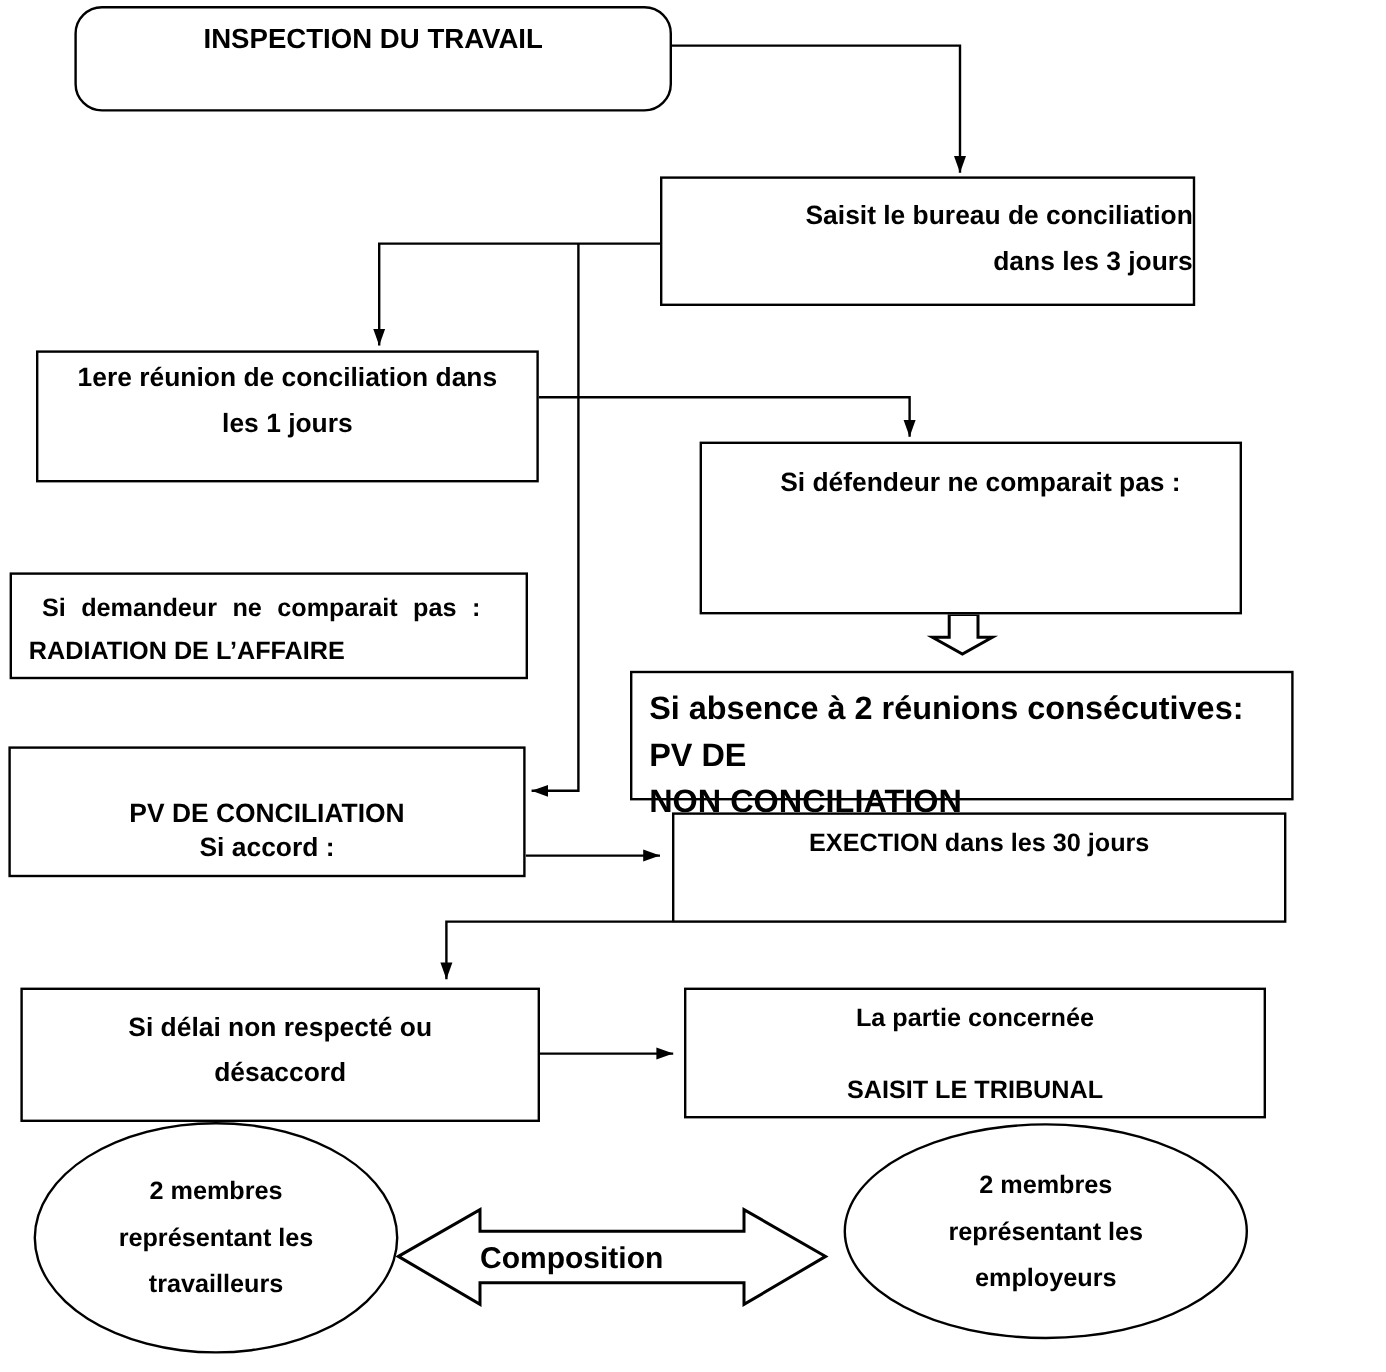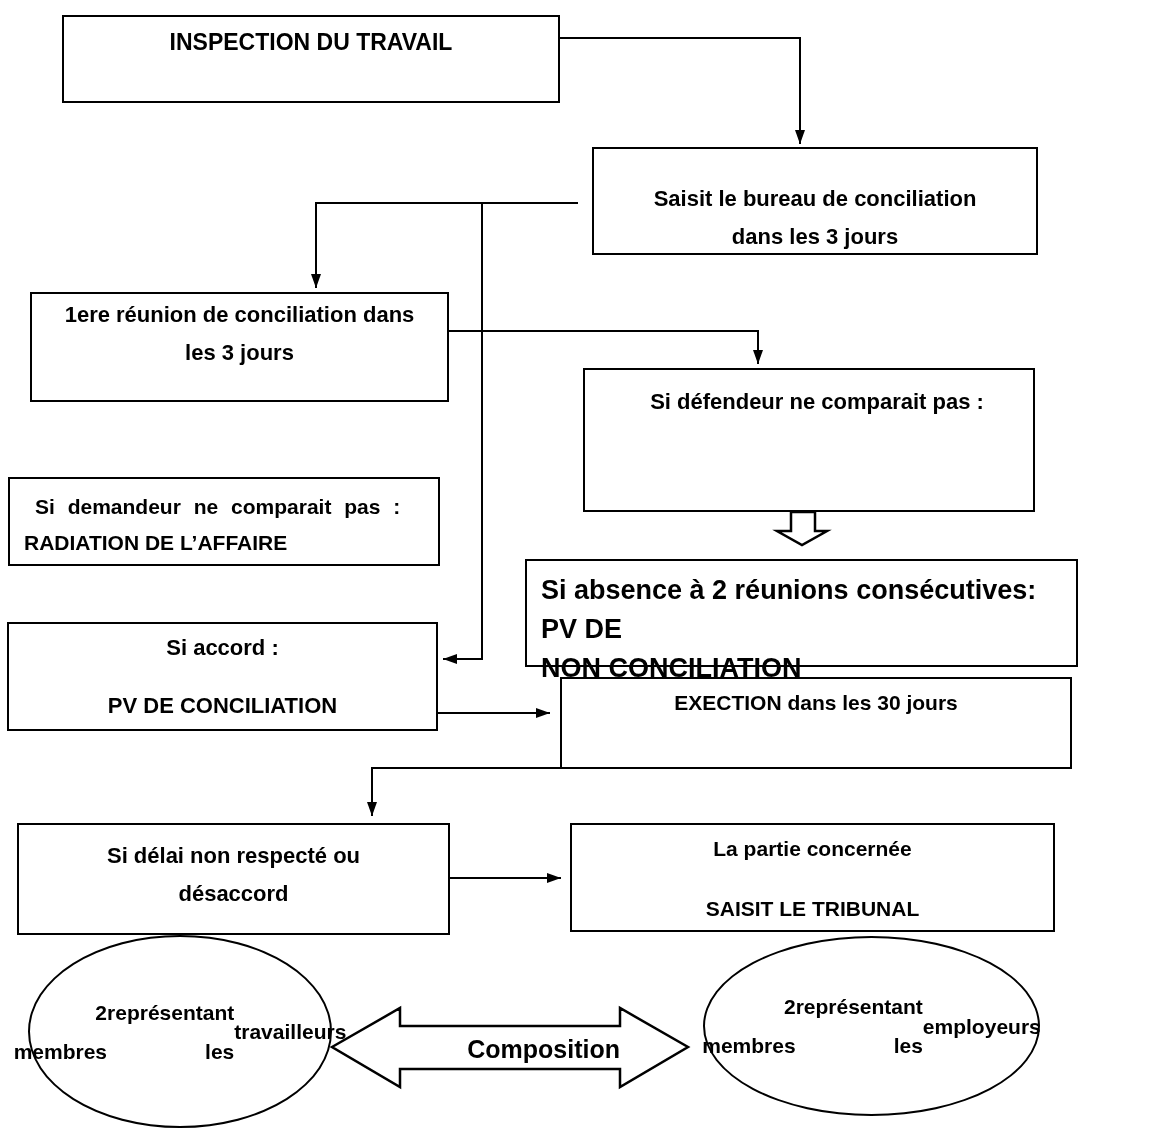--- a/index.html
+++ b/index.html
@@ -18,42 +18,42 @@
   .node{
     position:absolute;z-index:2;
     background:#ffffff;border:2px solid #000000;
     box-sizing:border-box;text-align:center;
   }
   .node .l{display:block;}
   .ellipse{
     position:absolute;z-index:2;
     background:#ffffff;border:2px solid #000000;
     border-radius:50%;box-sizing:border-box;
-    display:flex;flex-direction:row;justify-content:center;align-items:center;
-    font-size:21px;line-height:39px;text-align:right;
+    display:flex;flex-direction:column;justify-content:center;align-items:center;
+    font-size:21px;line-height:39px;text-align:left;
   }
-  #b-inspection{left:62px;top:15px;width:498px;height:88px;padding-top:12px;font-size:23px;}
-  #b-saisit{left:592px;top:147px;width:446px;height:108px;padding-top:31px;font-size:22px;line-height:38px;}
+  #b-inspection{left:62px;top:5px;width:498px;height:88px;padding-top:12px;font-size:23px;border-radius:23px;}
+  #b-saisit{left:550px;top:147px;width:446px;height:108px;padding-top:12px;font-size:22px;line-height:38px;text-align:right;}
   #b-reunion{left:30px;top:292px;width:419px;height:110px;padding-top:2px;font-size:22px;line-height:38px;}
   #b-defendeur{left:583px;top:368px;width:452px;height:144px;padding:12px 0 0 16px;text-align:center;font-size:22px;line-height:40px;}
   #b-demandeur{left:8px;top:477px;width:432px;height:89px;padding:10px 0 0 14px;text-align:left;font-size:21px;line-height:36px;}
   #b-demandeur .just{word-spacing:7px;margin-left:11px;}
   #b-absence{left:525px;top:559px;width:553px;height:108px;padding:10px 0 0 14px;text-align:left;font-size:27px;line-height:39px;}
   #b-accord{left:7px;top:622px;width:431px;height:109px;padding-top:10px;font-size:22px;line-height:28px;}
   #b-accord .gap{margin-top:30px;}
   #b-exection{left:560px;top:677px;width:512px;height:92px;padding-top:10px;font-size:21px;line-height:28px;}
   #b-delai{left:17px;top:823px;width:433px;height:112px;padding-top:12px;font-size:22px;line-height:38px;}
   #b-partie{left:570px;top:823px;width:485px;height:109px;padding-top:10px;font-size:21px;line-height:28px;}
   #b-partie .gap{margin-top:32px;}
   #e-trav{left:28px;top:935px;width:304px;height:193px;}
   #e-empl{left:703px;top:936px;width:337px;height:180px;}
   #composition-label{
     position:absolute;z-index:3;
     left:400px;top:1031px;width:220px;
-    text-align:right;font-size:25px;line-height:36px;
+    text-align:left;font-size:25px;line-height:36px;
   }
 </style>
 </head>
 <body>
 
 <div id="canvas">
 
   <svg id="connectors" width="1155" height="1143">
     <defs>
       <marker id="arr" markerUnits="userSpaceOnUse" markerWidth="15" markerHeight="12" refX="14" refY="6" orient="auto">
@@ -75,40 +75,40 @@
     <span class="l">INSPECTION DU TRAVAIL</span>
   </div>
 
   <div class="node" id="b-saisit">
     <span class="l">Saisit le bureau de conciliation</span>
     <span class="l">dans les 3 jours</span>
   </div>
 
   <div class="node" id="b-reunion">
     <span class="l">1ere réunion de conciliation dans</span>
-    <span class="l">les 3 jours</span>
+    <span class="l">les 1 jours</span>
   </div>
 
   <div class="node" id="b-defendeur">
     <span class="l">Si défendeur ne comparait pas :</span>
   </div>
 
   <div class="node" id="b-demandeur">
     <span class="l just">Si demandeur ne comparait pas :</span>
     <span class="l">RADIATION DE L’AFFAIRE</span>
   </div>
 
   <div class="node" id="b-absence">
     <span class="l">Si absence à 2 réunions consécutives: PV DE</span>
     <span class="l">NON CONCILIATION</span>
   </div>
 
   <div class="node" id="b-accord">
+    <span class="l gap">PV DE CONCILIATION</span>
     <span class="l">Si accord :</span>
-    <span class="l gap">PV DE CONCILIATION</span>
   </div>
 
   <div class="node" id="b-exection">
     <span class="l">EXECTION dans les 30 jours</span>
   </div>
 
   <div class="node" id="b-partie">
     <span class="l">La partie concernée</span>
     <span class="l gap">SAISIT LE TRIBUNAL</span>
   </div>

